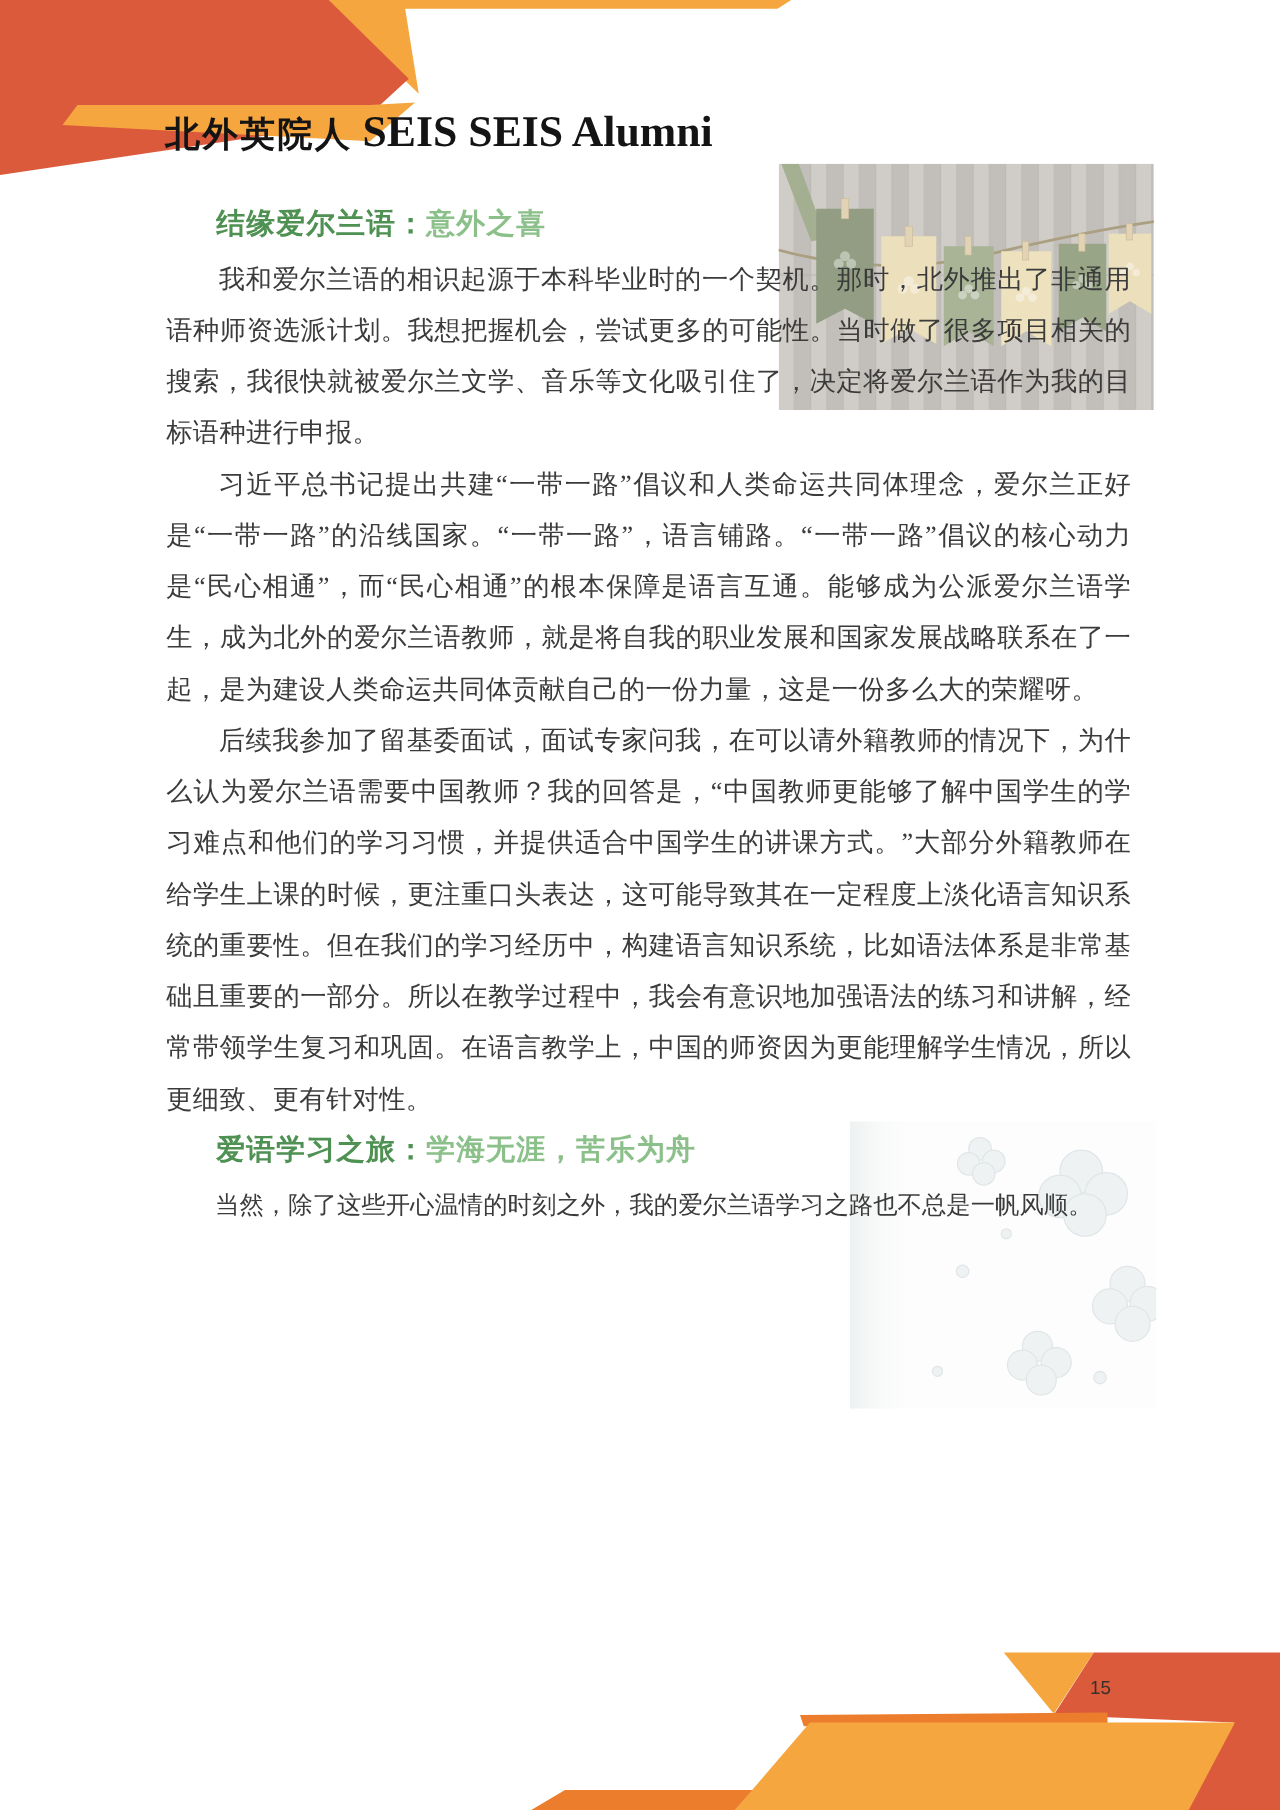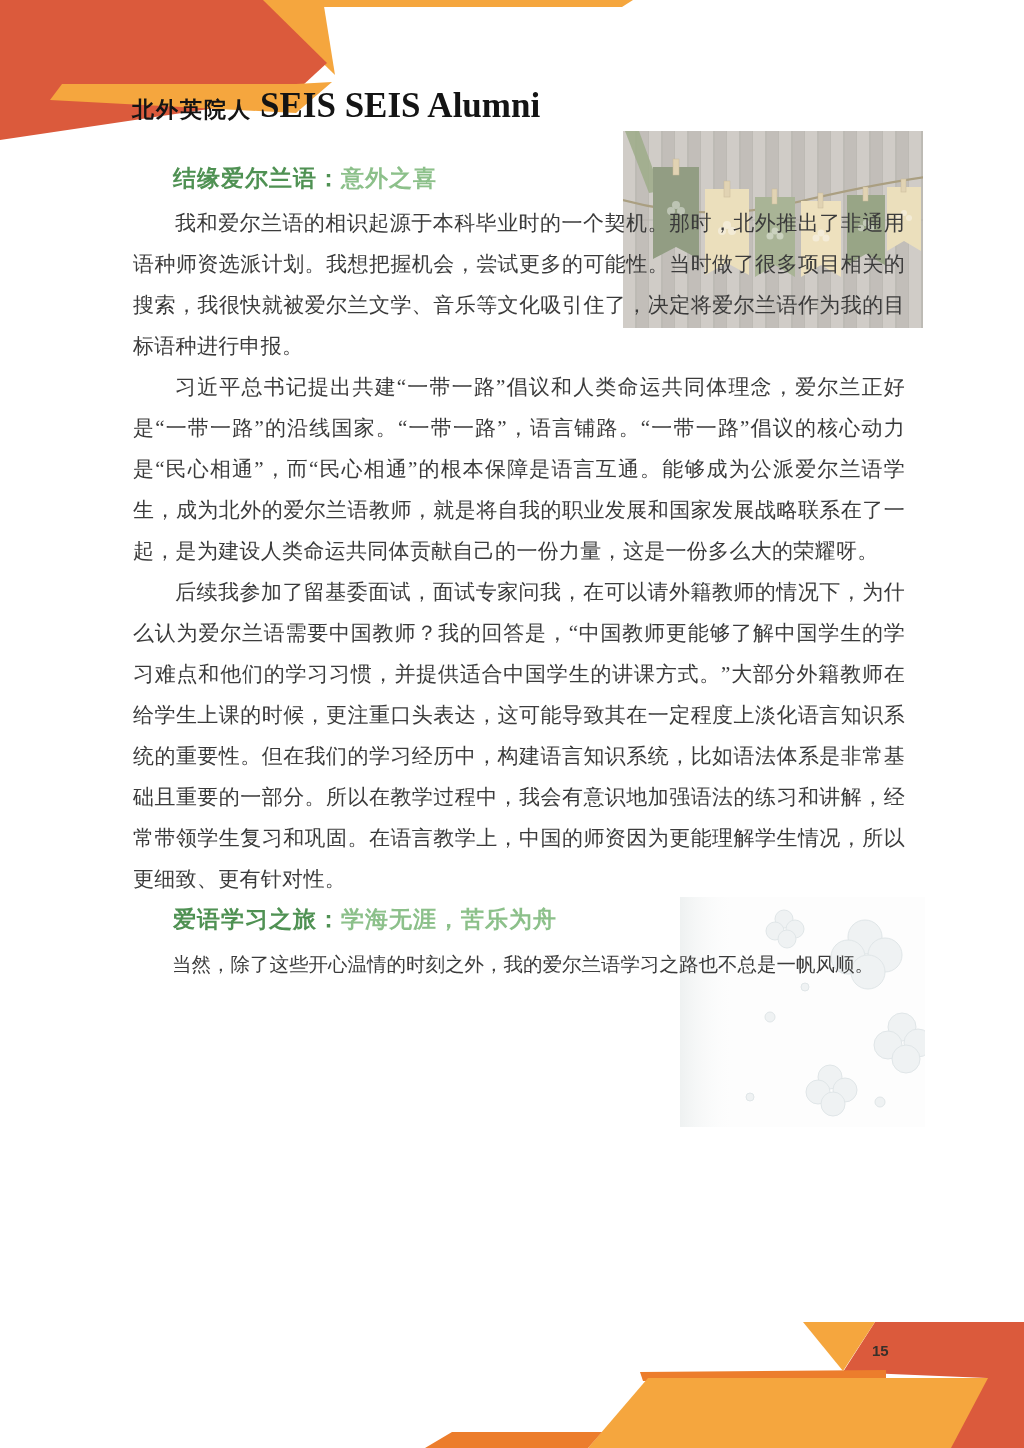--- a/index.html
+++ b/index.html
@@ -8,21 +8,21 @@
     margin:0 auto;overflow:hidden;
     font-family:"Liberation Serif","DejaVu Serif",serif;
   }
   svg{display:block;}
   .hdr-svg{position:absolute;left:0;top:0;z-index:1;}
   .ftr-svg{position:absolute;left:0;top:1300px;z-index:1;}
   .masthead{
     position:absolute;left:132px;top:86px;z-index:4;white-space:nowrap;
     color:#141414;font-weight:bold;
   }
-  .masthead .cn{font-size:22px;letter-spacing:2px;font-family:"Liberation Sans","DejaVu Sans",sans-serif;}
+  .masthead .cn{font-size:28px;letter-spacing:2px;font-family:"Liberation Sans","DejaVu Sans",sans-serif;}
   .masthead .en{font-size:35px;letter-spacing:0;font-family:"Liberation Serif","DejaVu Serif",serif;margin-left:8px;}
   .photo{position:absolute;z-index:2;}
   .photo1{left:623px;top:131px;opacity:.88;}
   .photo2{left:680px;top:897px;}
   .content{
     position:absolute;left:133px;top:165px;width:772px;z-index:3;
   }
   .content p{
     margin:0;font-size:21px;line-height:41px;color:#3b3b3b;
     text-align:justify;text-align-last:left;text-indent:2em;
@@ -33,21 +33,21 @@
     margin:0;padding-left:40px;font-size:23px;line-height:30px;font-weight:bold;
     font-family:Liberation Mono, monospace;letter-spacing:1px;
   }
   .sec-heading .hp{color:#4f9153;}
   .sec-heading .hl{color:#8cc08a;}
   .h1{margin-bottom:8px;}
   .h2{margin-top:6px;margin-bottom:8px;}
   .page-number{
     position:absolute;left:872px;top:1342px;z-index:3;
     font-family:"Liberation Sans","DejaVu Sans",sans-serif;
-    font-size:15px;color:#38302a;font-weight:bold;
+    font-size:15px;color:#38302a;
   }
 </style>
 </head>
 <body>
 
 <div class="page">
 
   <svg class="hdr-svg" width="1024" height="150" viewBox="0 0 1024 150">
     <polygon points="295,0 633,0 622,7 295,7" fill="#F5A63E"></polygon>
     <polygon points="258,0 323,0 335,75" fill="#F5A63E"></polygon>

